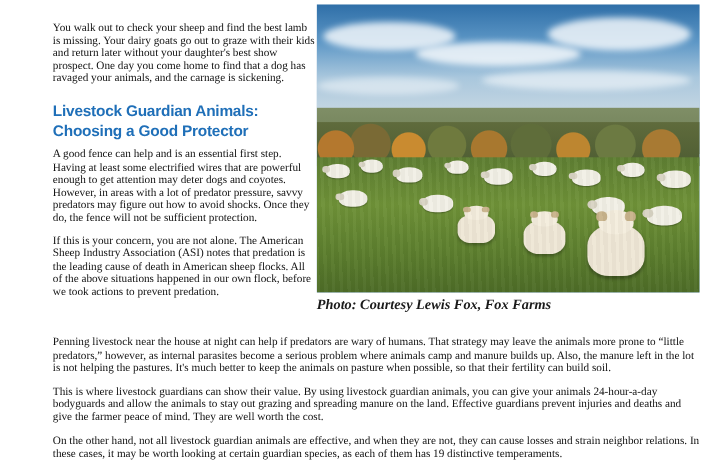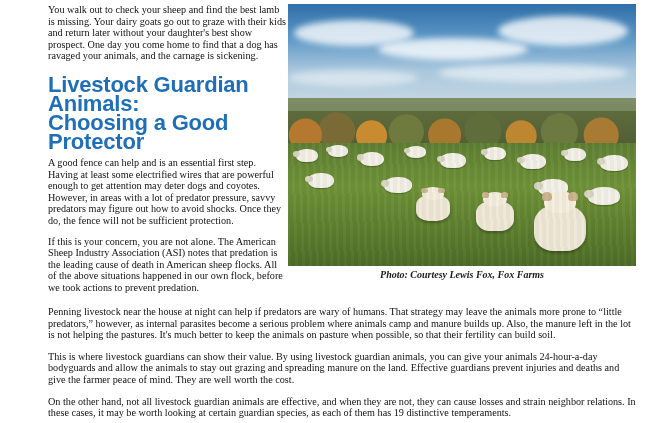--- a/index.html
+++ b/index.html
@@ -131,47 +131,47 @@
     width: 30%;
     height: 40%;
     top: 4%;
     background: #c9b48c;
     border-radius: 50% 50% 40% 40%;
   }
   .dog .head::before { left: -6%; }
   .dog .head::after  { right: -6%; }
   .photo-caption {
     margin-top: 3px;
-    text-align: center;
-    font-size: 10px;
+    text-align: left;
+    font-size: 13px;
     font-weight: bold;
     font-style: italic;
     color: #1a1a1a;
     font-family: "Liberation Serif", serif;
   }
   
   .col-left {
     position: absolute;
     left: 48px;
-    top: 4px;
+    top: 20px;
     width: 238px;
   }
   p {
     margin: 0 0 9px 0;
     font-family: "Liberation Serif", serif;
     font-size: 10.2px;
     line-height: 11.6px;
     color: #111111;
     text-align: left;
   }
   .headline {
     margin: 13px 0 6px 0;
     font-family: "Liberation Sans", sans-serif;
     font-weight: bold;
-    font-size: 22px;
+    font-size: 14px;
     line-height: 19px;
     color: #1f6fb8;
     letter-spacing: -0.2px;
   }
   .full-width {
     position: absolute;
     left: 48px;
     top: 306px;
     width: 588px;
   }

